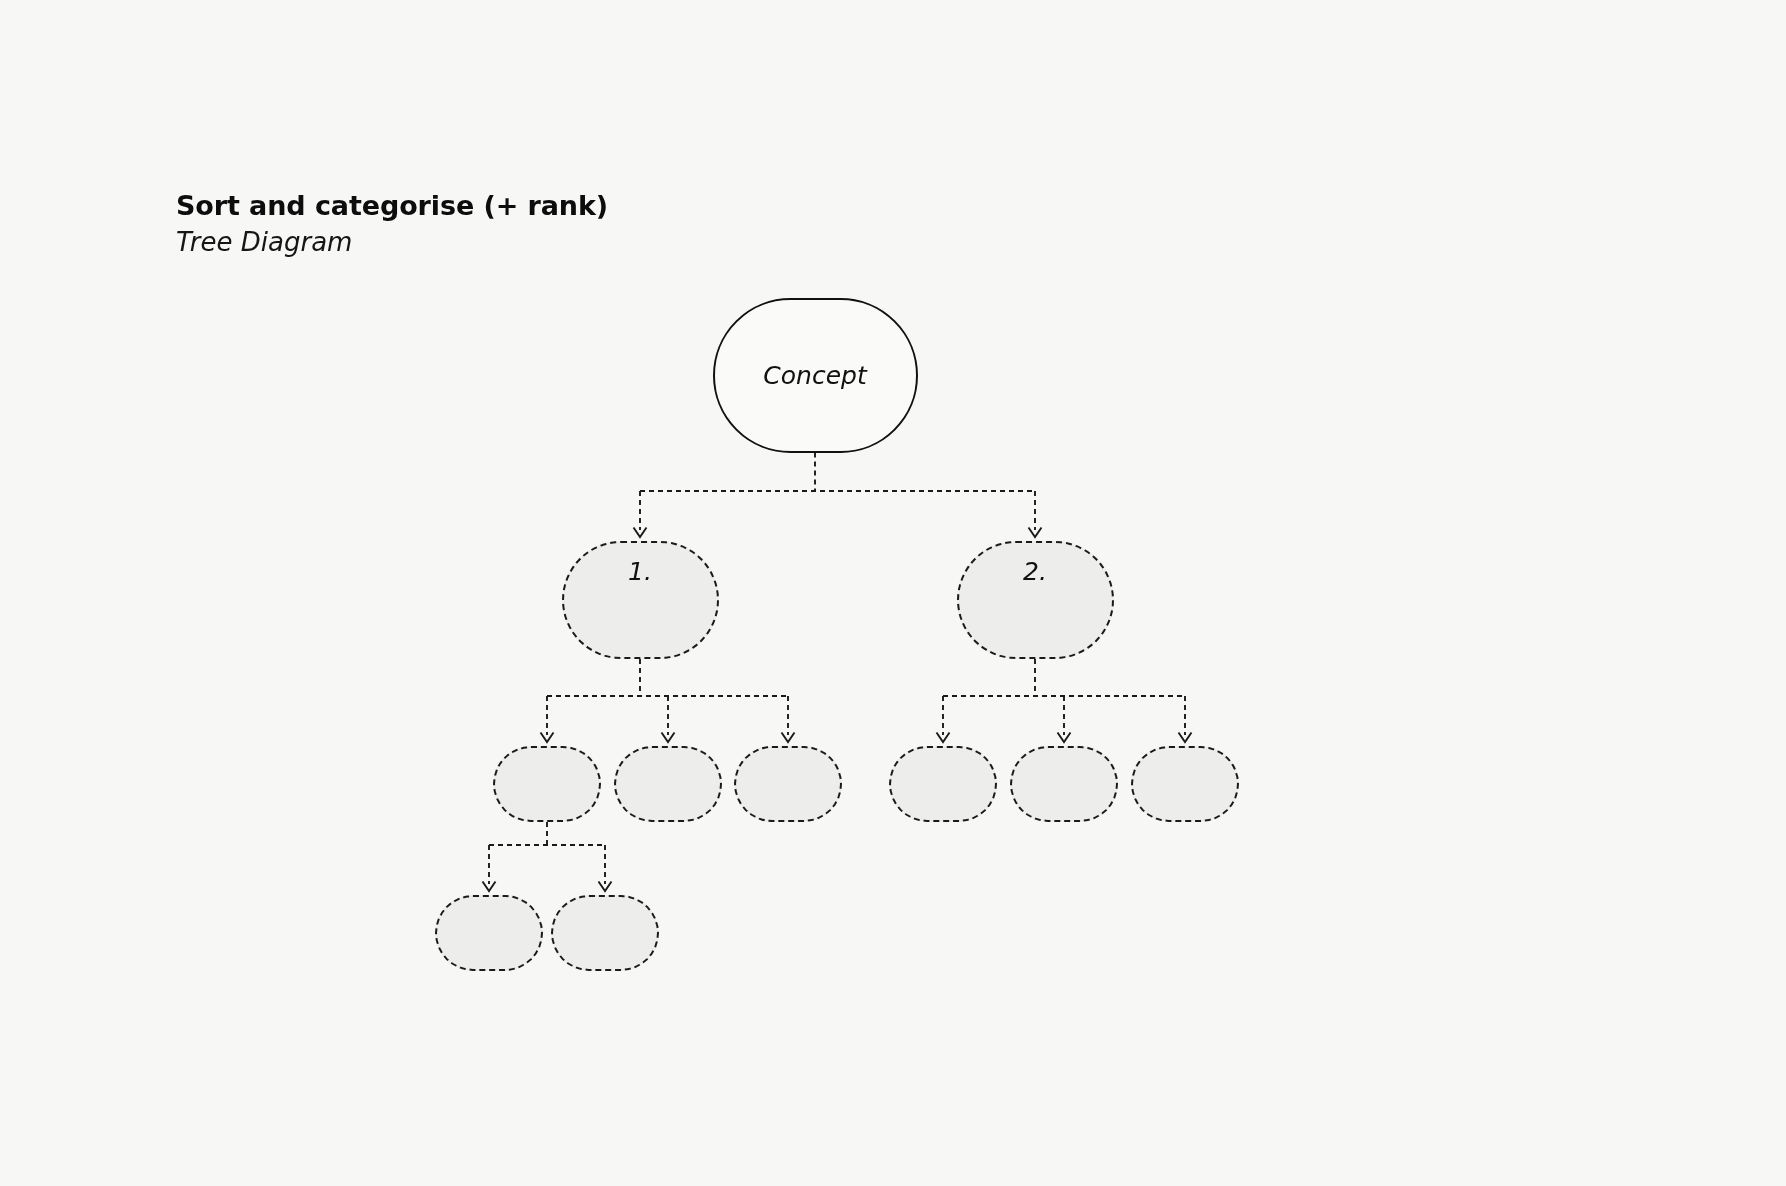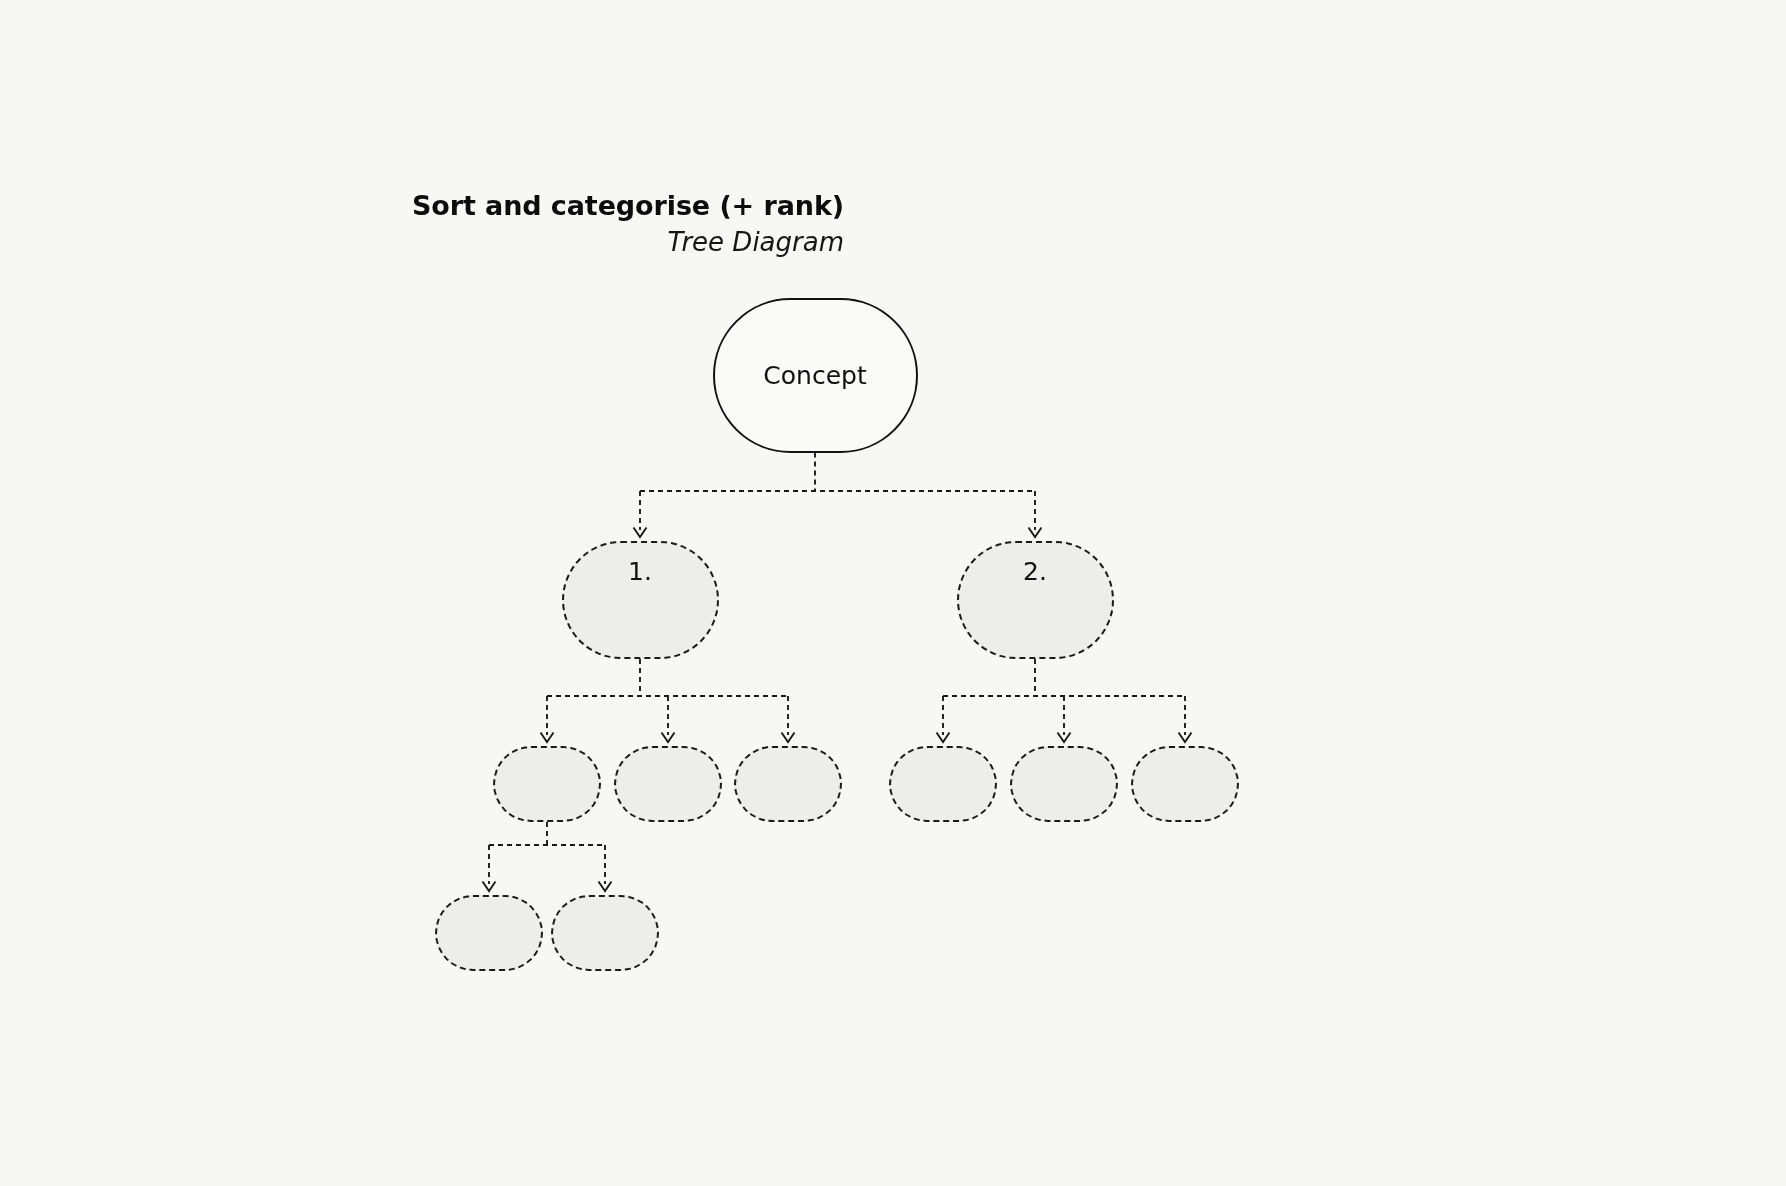--- a/index.html
+++ b/index.html
@@ -11,24 +11,23 @@
     height: 1186px;
     background: #f7f7f6;
     font-family: "DejaVu Sans", sans-serif;
     overflow: hidden;
     position: relative;
   }
 
   
   #header {
     position: absolute;
-    left: 144px;
+    left: 176px;
     top: 190px;
     width: 700px;
-    text-align: right;
   }
   #title {
     font-family: "DejaVu Sans", sans-serif;
     font-weight: bold;
     font-size: 27px;
     color: #0d0d0d;
     letter-spacing: -0.1px;
     line-height: 1.15;
     white-space: nowrap;
   }
@@ -62,20 +61,21 @@
   
   .node {
     position: absolute;
     box-sizing: border-box;
     display: flex;
     justify-content: center;
     border-radius: 999px;
   }
   .node .node-label {
     font-family: "DejaVu Sans", sans-serif;
+    font-style: italic;
     color: #111111;
     white-space: nowrap;
     line-height: 1;
   }
 
   .node.root {
     border: 2.2px solid #111111;
     background: #fafaf9;
     align-items: center;
   }

